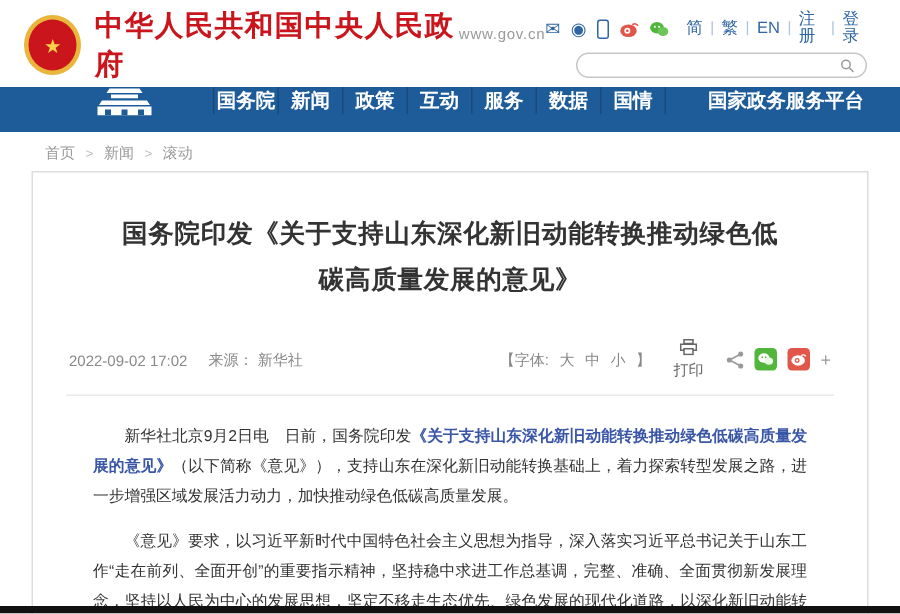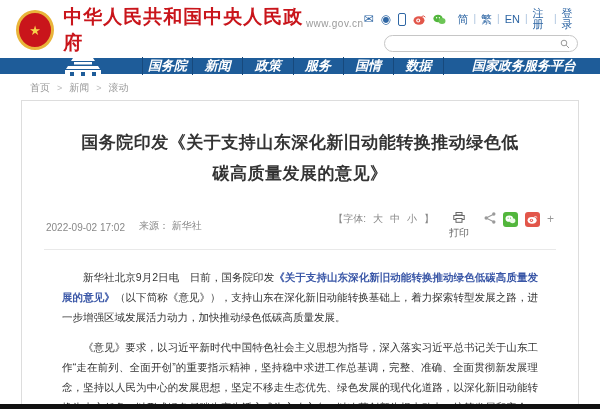--- a/index.html
+++ b/index.html
@@ -32,40 +32,40 @@
   .icon-mobile{width:7px;height:11px;border:1px solid var(--link-blue);border-radius:2px;display:inline-block;}
   .mini-badge{width:13px;height:11px;display:inline-flex;align-items:center;justify-content:center;}
   .quick-links{display:flex;align-items:center;gap:5px;color:var(--link-blue);font-size:11px;margin-left:4px;}
   .quick-links .lnk{cursor:pointer;}
   .qsep{color:#aac2dd;font-size:10px;}
   .search-pill{width:178px;height:15px;border:1px solid #c6c6c6;border-radius:9px;
     display:flex;align-items:center;padding:0 7px;gap:4px;background:#fff;}
   .search-pill input{border:none;outline:none;flex:1;font-size:10px;background:transparent;
     font-family:inherit;padding:0;min-width:0;}
   
-  .nav{height:16px;background:var(--nav-blue);display:flex;align-items:center;
-    padding:0 24px;box-sizing:border-box;font-style:italic;}
+  .nav{height:30px;background:var(--nav-blue);display:flex;align-items:flex-start;
+    padding:0 24px;box-sizing:border-box;}
   .nav-cell{display:flex;align-items:center;justify-content:center;color:#fff;
     font-weight:bold;font-size:13px;flex:1;cursor:pointer;white-space:nowrap;}
   .nav-cell + .nav-cell{border-left:1px solid var(--nav-separator);}
   .nav-icon-cell{flex:0 0 118px;}
   .nav-cell.wide{flex:1.9;padding-left:28px;}
   
   .breadcrumb{margin:7px 0 5px 30px;font-size:10px;color:#999;display:flex;gap:7px;align-items:center;}
   .breadcrumb .crumb{cursor:pointer;font-family:Liberation Mono, monospace;}
   .bsep{color:#bbb;font-size:9px;}
   
   .article-box{margin:0 21px;border:1px solid #ddd;background:#fff;
     padding:0 24px 20px;box-sizing:border-box;min-height:310px;}
   .article-title{margin:27px 34px 0;font-size:17px;font-weight:bold;color:#333;
     text-align:center;line-height:1.85;letter-spacing:.5px;font-family:Liberation Mono, monospace;}
   .meta-row{margin-top:21px;display:flex;justify-content:space-between;align-items:center;
     font-size:10px;color:#888;}
   .meta-left{display:flex;align-items:flex-end;gap:14px;}
-  .meta-right{display:flex;align-items:flex-start;gap:7px;}
+  .meta-right{display:flex;align-items:center;gap:7px;}
   .font-ctrl{cursor:pointer;}
   .print-btn{display:inline-flex;align-items:center;gap:3px;color:#666;cursor:pointer;flex-direction:column;}
   .share-badge{width:15px;height:15px;border-radius:3px;display:inline-flex;
     align-items:center;justify-content:center;cursor:pointer;}
   .share-badge.wechat{background:var(--wechat-green);}
   .share-badge.weibo{background:var(--weibo-red);}
   .plus{color:#9a9a9a;font-size:12px;cursor:pointer;}
   .meta-divider{border:none;border-top:1px solid #e9e9e9;margin:9px -2px 0;}
   .article-body{margin-top:17px;font-size:10.5px;color:#333;line-height:20px;text-align:justify;}
   .article-body p{text-indent:2em;margin:0 16px 10px;}
@@ -142,23 +142,24 @@
         <rect x="5" y="13" width="36" height="6" fill="#fff"></rect>
         <rect x="10" y="15" width="4" height="4" fill="#1e5c99"></rect>
         <rect x="21" y="15" width="4" height="4" fill="#1e5c99"></rect>
         <rect x="32" y="15" width="4" height="4" fill="#1e5c99"></rect>
       </svg>
     </span>
   </div>
   <div class="nav-cell">国务院</div>
   <div class="nav-cell">新闻</div>
   <div class="nav-cell">政策</div>
+  <div class="nav-cell">互动</div>
   <div class="nav-cell">服务</div>
+  <div class="nav-cell">数据</div>
   <div class="nav-cell">国情</div>
-  <div class="nav-cell">数据</div>
   <div class="nav-cell wide">国家政务服务平台</div>
 </nav>
 
 <div class="breadcrumb">
   <span class="crumb">首页</span>
   <span class="bsep">&gt;</span>
   <span class="crumb">新闻</span>
   <span class="bsep">&gt;</span>
   <span class="crumb">滚动</span>
 </div>

